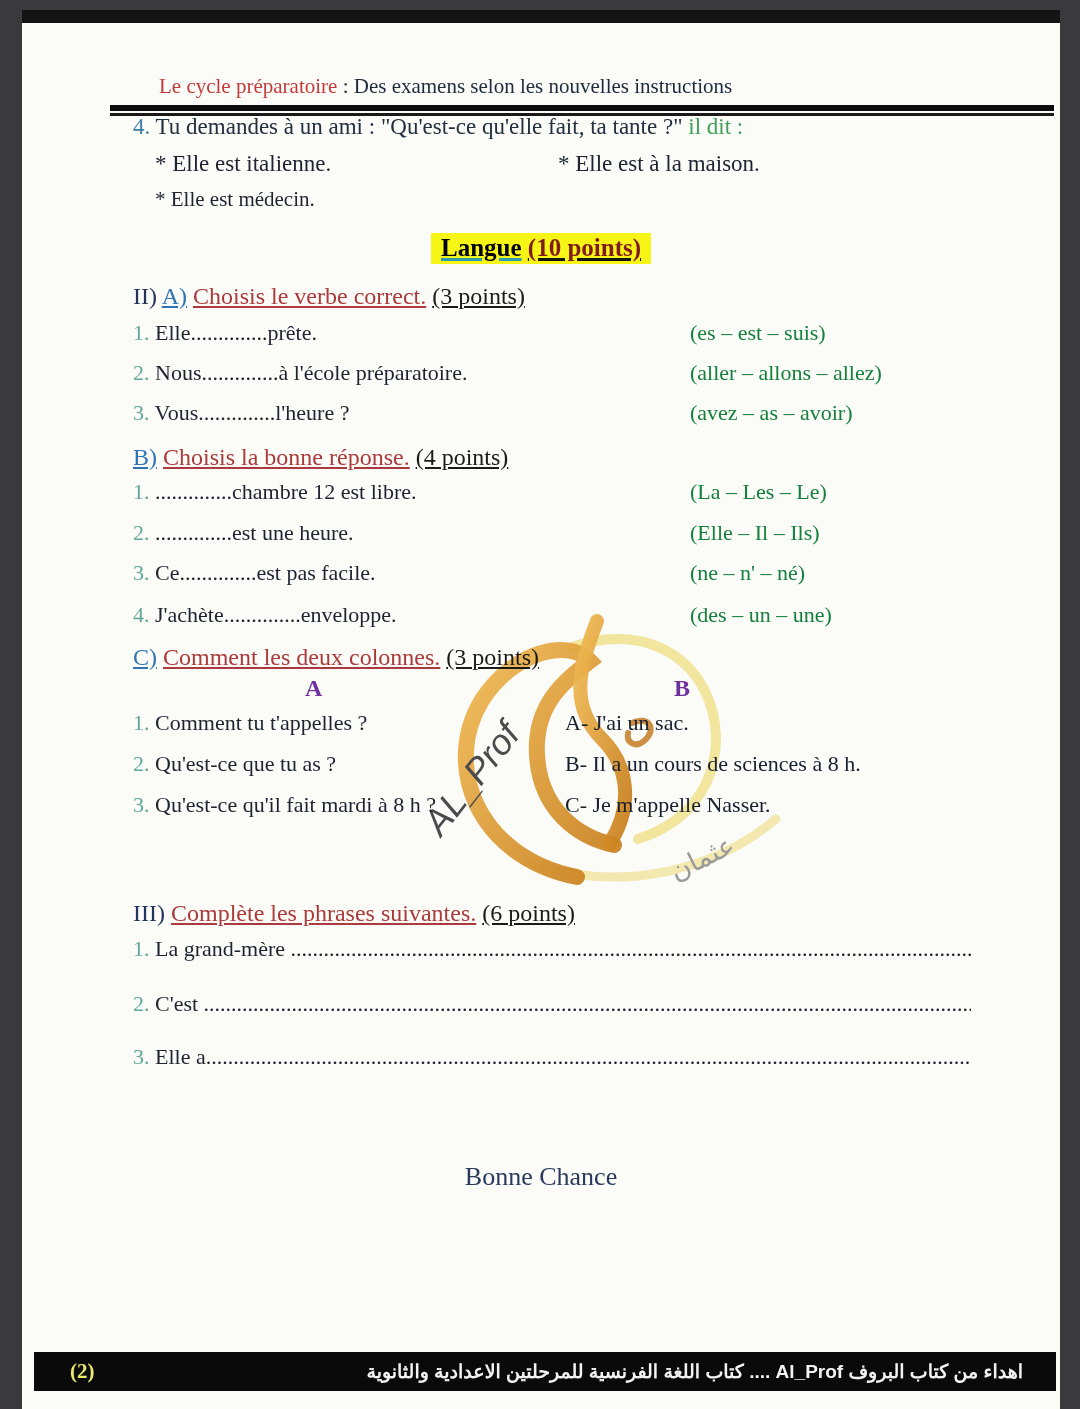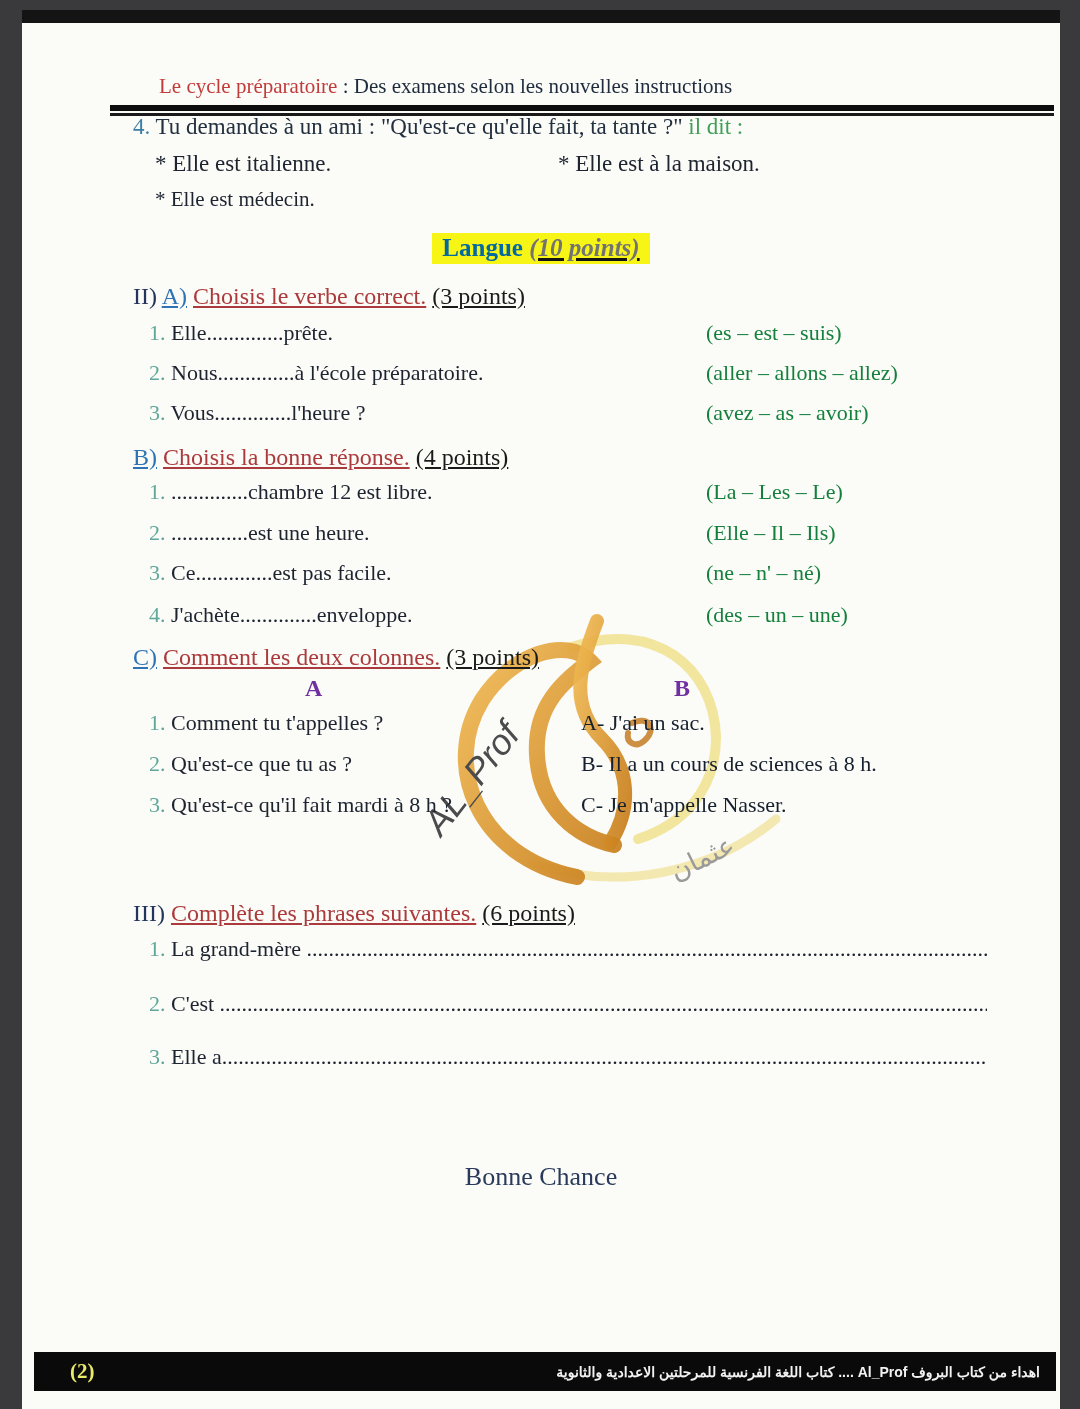--- a/index.html
+++ b/index.html
@@ -22,38 +22,38 @@
   .q4{left:111px;top:104px;font-size:23px;color:#22303f;}
   .q4 .qnum{color:#3c7ea6;}
   .q4 .green{color:#3f9e57;}
   .qopts1{left:133px;top:141px;font-size:23px;color:#1d2430;}
   .qopts1 .opt2{position:absolute;left:403px;top:0;}
   .qopts2{left:133px;top:177px;font-size:21px;color:#1d2430;}
 
   
   .banner{left:0;width:100%;text-align:center;font-size:25px;font-weight:bold;}
   .banner .hl{background:#f7f515;padding:1px 10px 3px 10px;}
-  .banner .btitle{color:#0369a1;text-decoration-color:#2e9db4;text-decoration-thickness:3px;}
-  .banner .bpts{color:#737373;text-decoration:underline;text-decoration-color:#141414;text-decoration-thickness:3px;font-style:italic;}
+  .banner .btitle{color:#000000;text-decoration:underline;text-decoration-color:#2e9db4;text-decoration-thickness:3px;}
+  .banner .bpts{color:#7f1d1d;text-decoration:underline;text-decoration-color:#141414;text-decoration-thickness:3px;}
   .banner1{top:224px;}
   .banner2{top:843px;}
 
   
   .shead{left:111px;font-size:24px;}
   .roman{color:#23355c;}
   .letter{color:#2e74b5;text-decoration:underline;}
   .stitle{color:#ab3a3c;text-decoration:underline;text-align:center;}
   .spts{color:#1a1a1a;text-decoration:underline;}
   .hII{top:273px;}
   .hB{top:434px;}
   .hC{top:634px;}
   .hIII{top:890px;}
 
   
-  .row{left:111px;width:890px;font-size:22px;color:#1d2430;margin-left:16px;}
+  .row{left:111px;width:890px;font-size:22px;color:#1d2430;}
   .row .num{color:#5fa79a;}
   .row .opt{position:absolute;left:557px;top:0;color:#15803d;}
   .a1{top:310px;}.a2{top:350px;}.a3{top:390px;}
   .b1{top:469px;}.b2{top:510px;}.b3{top:550px;}.b4{top:592px;}
 
   
   .colhead{font-size:24px;font-weight:bold;color:#7030a0;}
   .colA{left:283px;top:665px;}
   .colB{left:652px;top:665px;}
   .crow .right{position:absolute;left:432px;top:0;color:#16202e;}
@@ -62,21 +62,21 @@
   
   .fill{left:111px;top:0;width:838px;font-size:22px;color:#1d2430;overflow:hidden;}
   .e1{top:926px;}.e2{top:981px;}.e3{top:1034px;}
 
   .bonne{left:0;top:1152px;width:100%;text-align:center;font-size:26px;color:#2a3a5c;}
 
   
   .footer{left:12px;top:1342px;width:1022px;height:39px;background:#0a0a0a;
           display:flex;align-items:center;}
   .pgnum{color:#e9e96a;font-weight:bold;font-size:21px;padding-left:36px;}
-  .credit{margin-left:auto;padding-right:16px;color:#f2f2f2;font-weight:bold;font-size:14px;
+  .credit{margin-left:auto;padding-right:33px;color:#f2f2f2;font-weight:bold;font-size:19px;
           font-family:"Liberation Sans", sans-serif;direction:rtl;}
 
   
   .wm{position:absolute;left:360px;top:595px;width:400px;height:290px;z-index:0;}
   .z1{z-index:1;}
 </style>
 </head>
 <body>
 
 <div class="stage">

